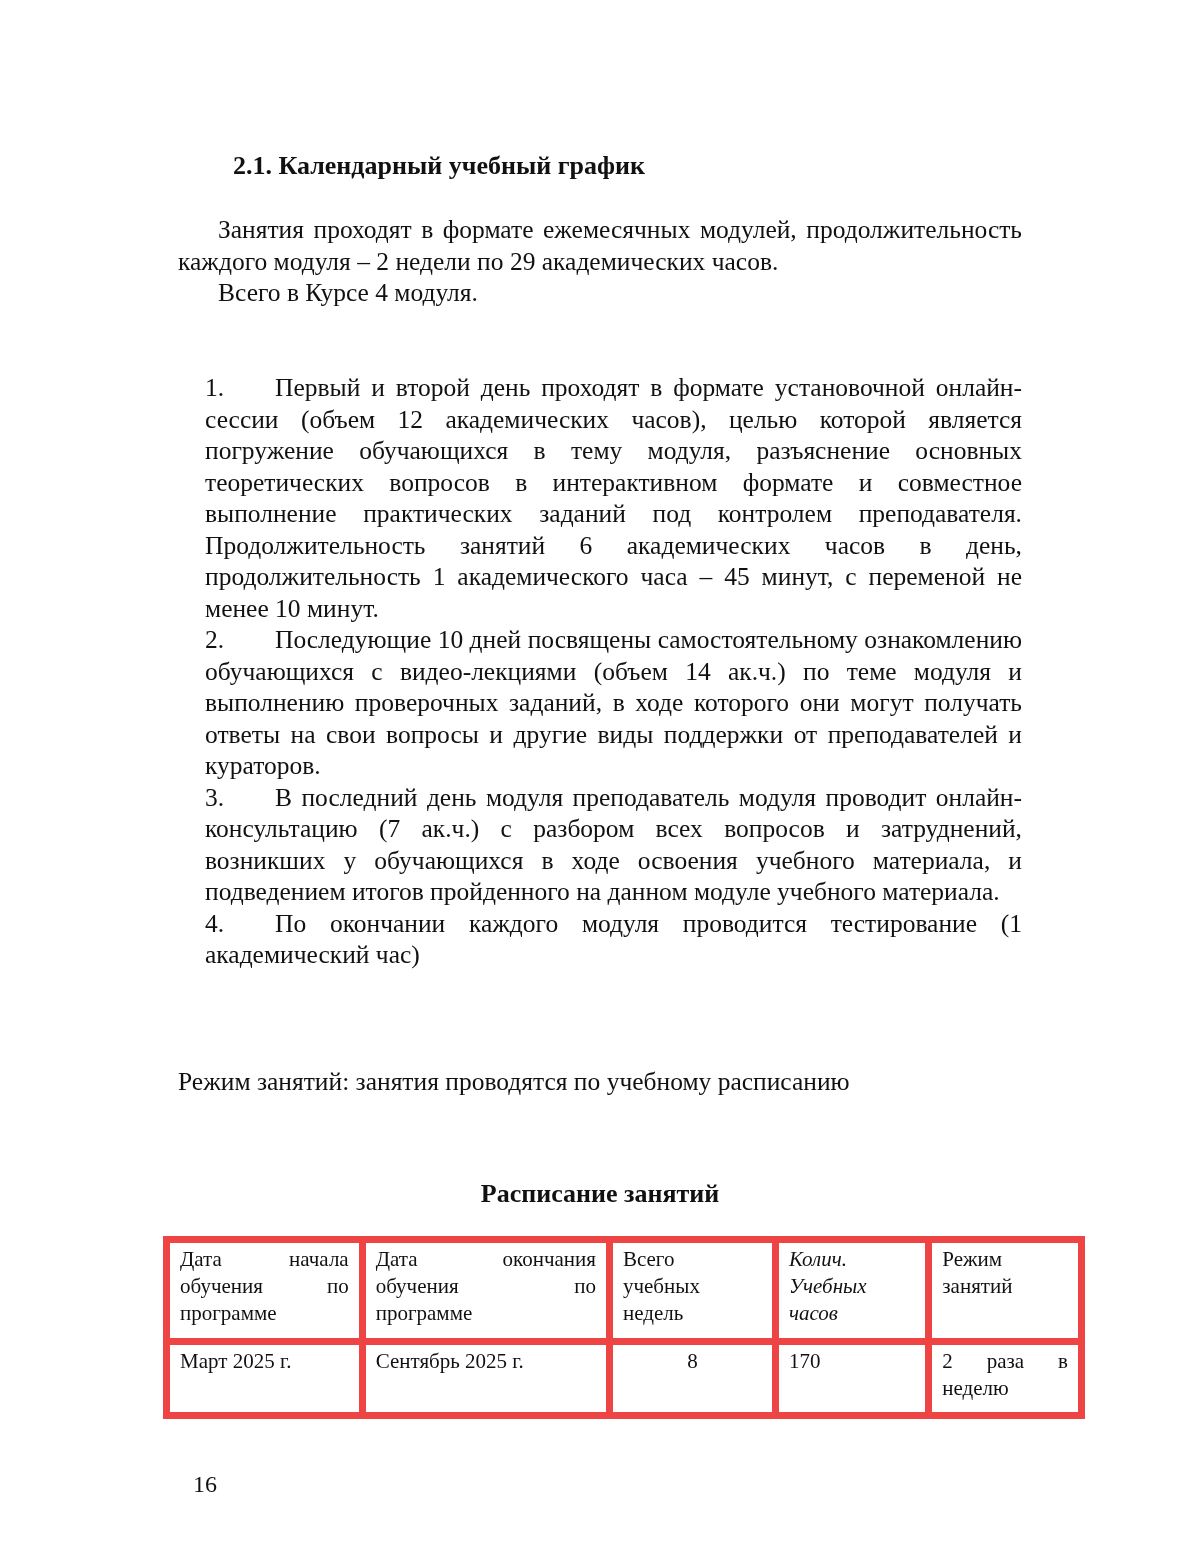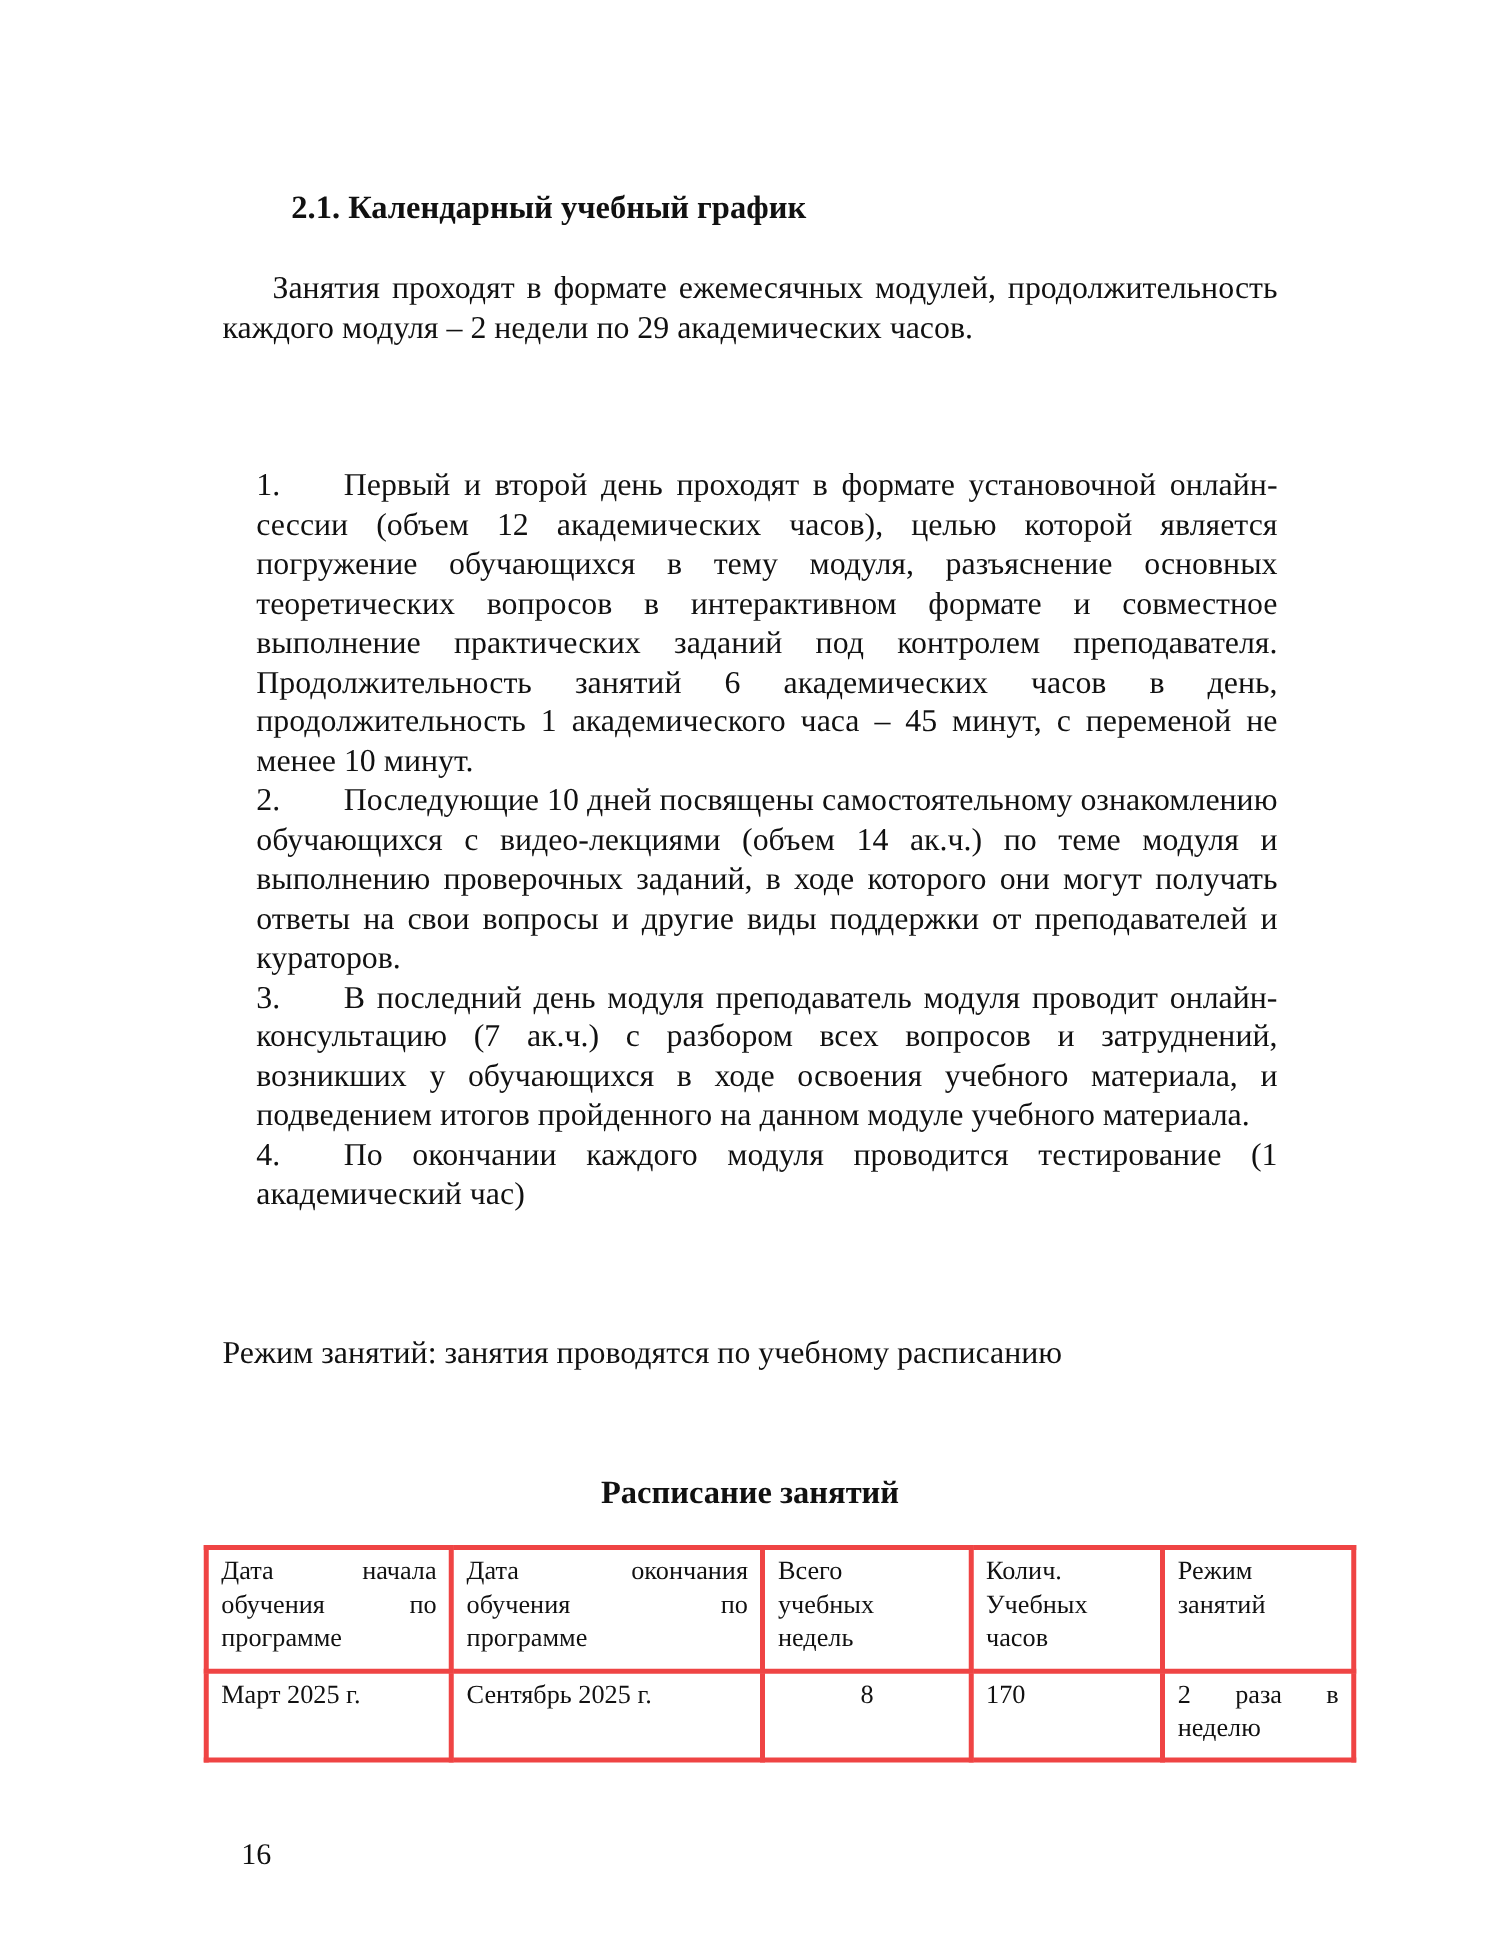--- a/index.html
+++ b/index.html
@@ -25,39 +25,40 @@
   .list li { margin: 0; }
   .list .num { display: inline-block; width: 70px; }
   .regime { position: absolute; left: 178px; top: 1066px; font-size: 25.5px; line-height: 32px; margin: 0; }
   .table-title { position: absolute; left: 0; width: 1200px; top: 1176px; text-align: center;
     font-size: 26px; font-weight: bold; line-height: 36px; margin: 0; }
   table.sched {
     position: absolute; left: 163px; top: 1236px; width: 922px;
     border-collapse: collapse; font-size: 21px; line-height: 27px;
   }
   table.sched td {
-    border: 4px solid #ef4444; vertical-align: top; padding: 3px 10px 4px 10px;
+    border: 7px solid #ef4444; vertical-align: top; padding: 3px 10px 4px 10px;
     text-align: justify; text-align-last: left;
   }
-  .col1 { width: 176px; } .col2 { width: 230px; } .col3 { width: 146px; } .col4 { width: 132px; } .col5 { width: 132px; }
+  .col1 { width: 176px; } .col2 { width: 230px; } .col3 { width: 146px; } .col4 { width: 132px; font-style: italic; } .col5 { width: 132px; }
   tr.head-row td { height: 88px; }
   tr.body-row td { height: 60px; }
   .jl { display: flex; justify-content: space-between; }
   .center { text-align: center !important; text-align-last: center !important; }
   .page-num { position: absolute; left: 177px; top: 1455px; font-size: 24px; margin: 16px; }
 </style>
 </head>
 <body>
 
 <div class="page">
 
   <h2 class="heading">2.1. Календарный учебный график</h2>
 
   <div class="textblock intro">
     <p class="p-indent">Занятия проходят в формате ежемесячных модулей, продолжительность каждого модуля – 2 недели по 29 академических часов.</p>
+    <p class="p-indent">Всего в Курсе 4 модуля.</p>
   </div>
 
   <ul class="list">
     <li><span class="num">1.</span><span>Первый и второй день проходят в формате установочной онлайн- сессии (объем 12 академических часов), целью которой является погружение обучающихся в тему модуля, разъяснение основных теоретических вопросов в интерактивном формате и совместное выполнение практических заданий под контролем преподавателя. Продолжительность занятий 6 академических часов в день, продолжительность 1 академического часа – 45 минут, с переменой не менее 10 минут.</span></li>
     <li><span class="num">2.</span><span>Последующие 10 дней посвящены самостоятельному ознакомлению обучающихся с видео-лекциями (объем 14 ак.ч.) по теме модуля и выполнению проверочных заданий, в ходе которого они могут получать ответы на свои вопросы и другие виды поддержки от преподавателей и кураторов.</span></li>
     <li><span class="num">3.</span><span>В последний день модуля преподаватель модуля проводит онлайн-консультацию (7 ак.ч.) с разбором всех вопросов и затруднений, возникших у обучающихся в ходе освоения учебного материала, и подведением итогов пройденного на данном модуле учебного материала.</span></li>
     <li><span class="num">4.</span><span>По окончании каждого модуля проводится тестирование (1 академический час)</span></li>
   </ul>
 
   <p class="regime">Режим занятий: занятия проводятся по учебному расписанию</p>

